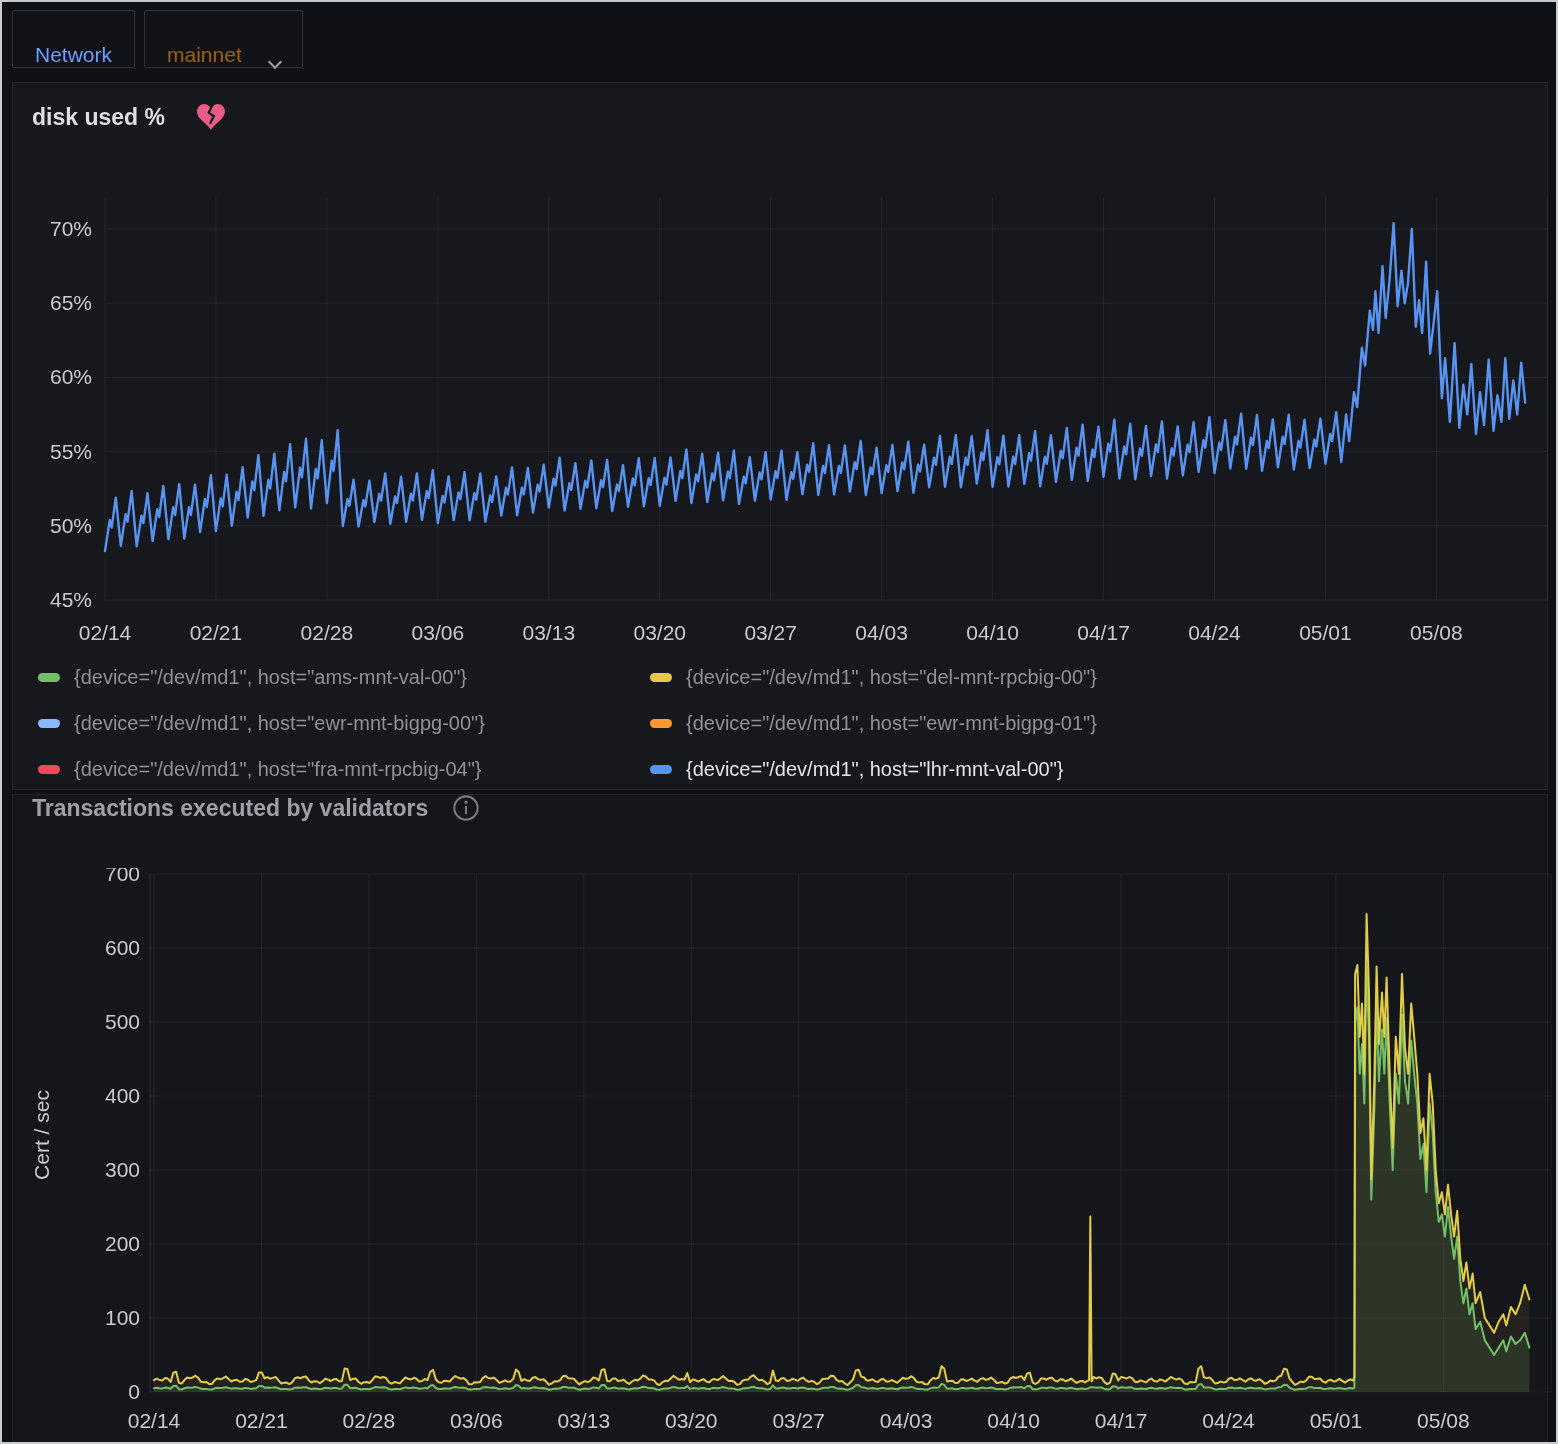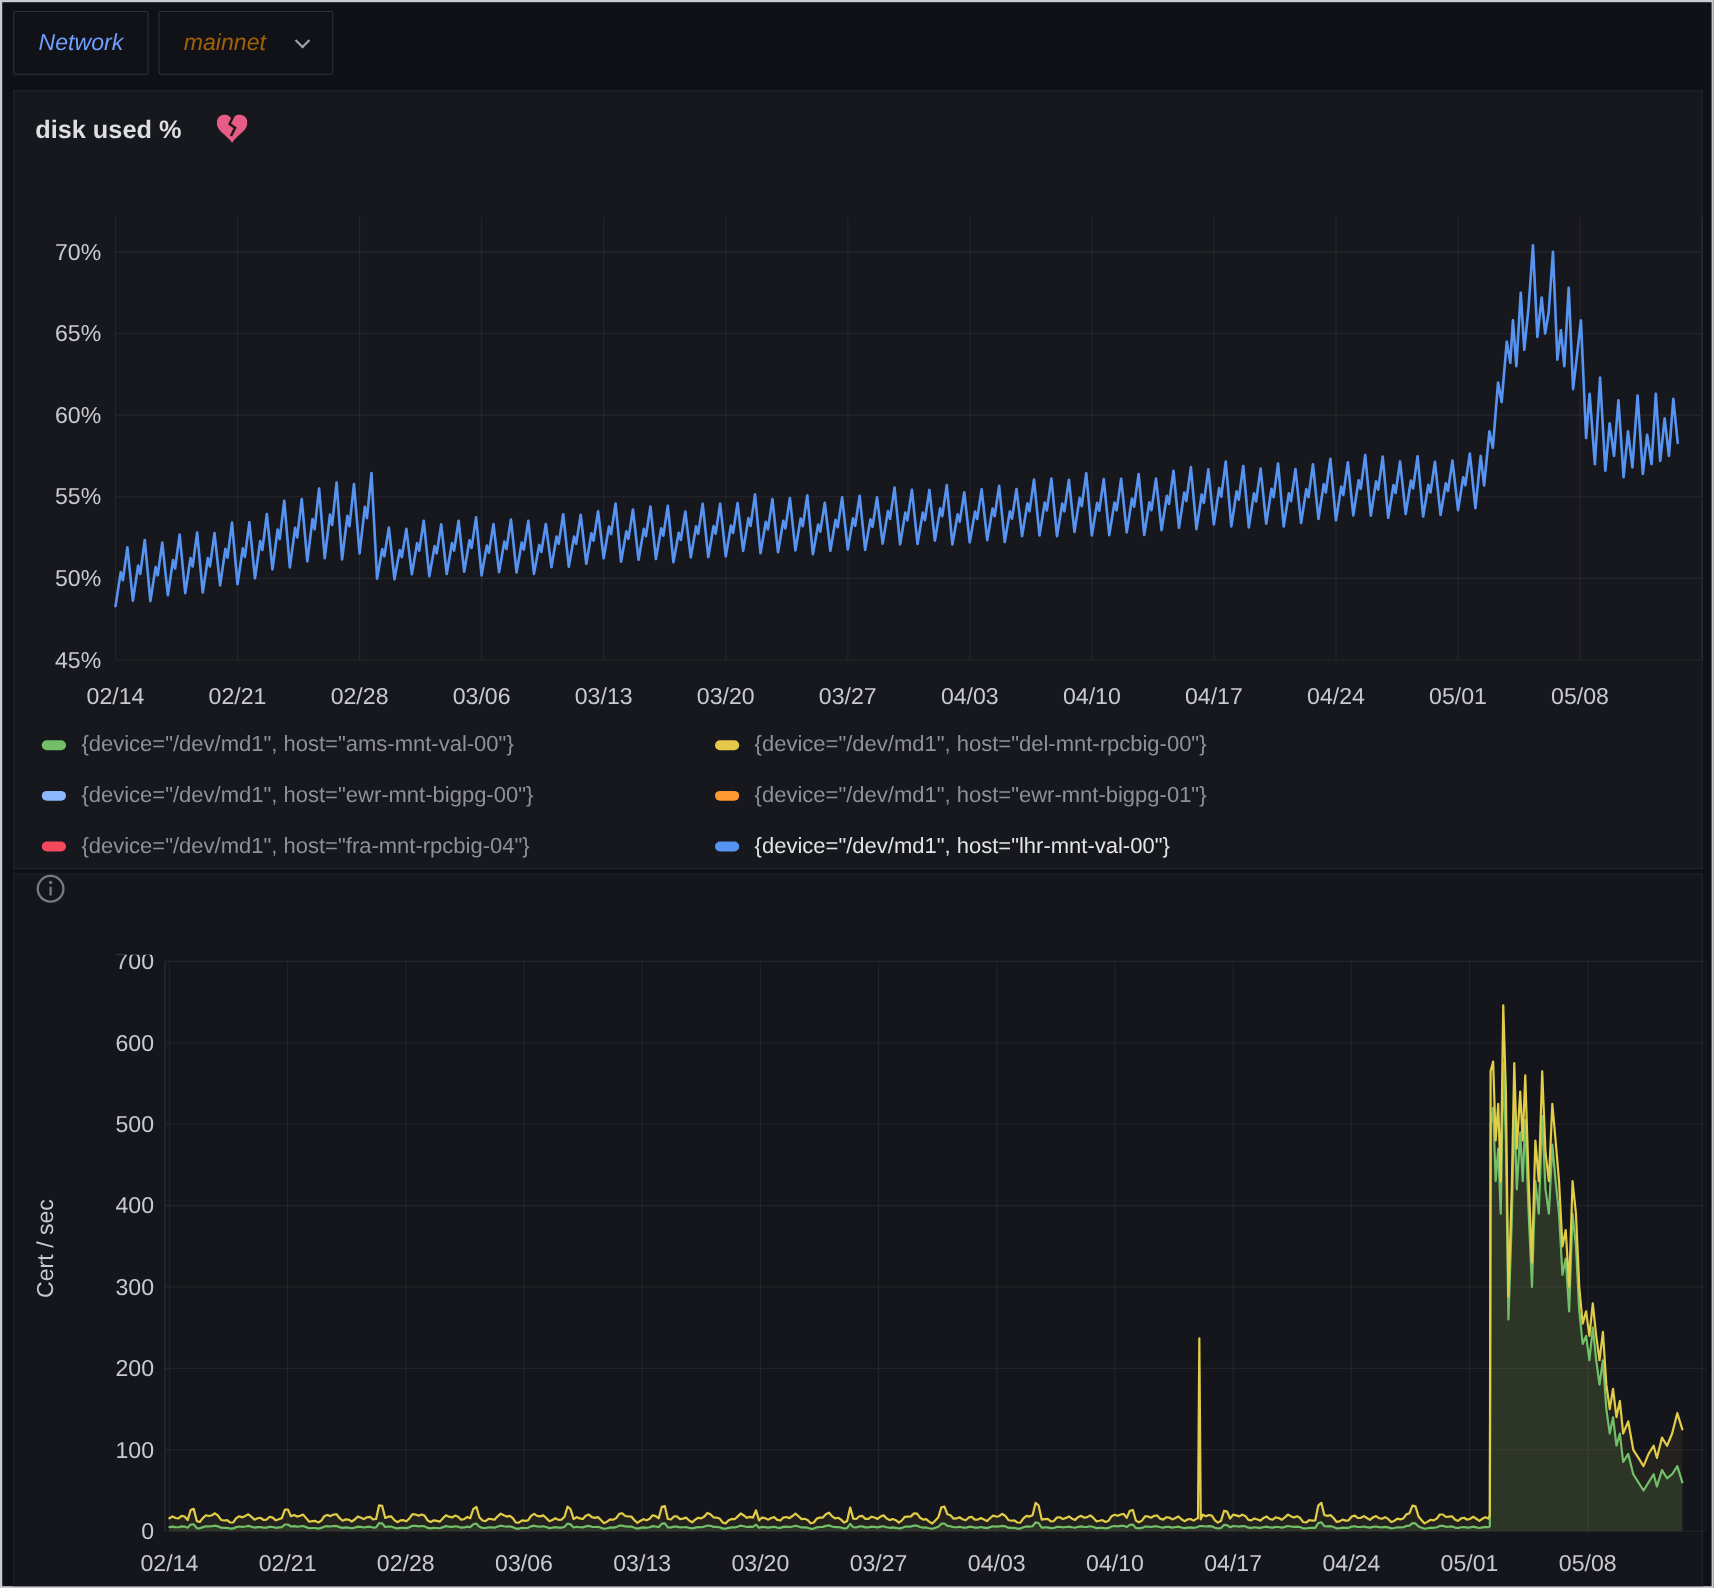--- a/index.html
+++ b/index.html
@@ -7,23 +7,23 @@
   body {
     position:relative;
     background:#101116;
     border:2px solid #C8CBD1;
     font-family:"Liberation Sans", sans-serif;
     overflow:hidden;
   }
   
   #header { position:absolute; top:8px; left:10px; display:flex; gap:9px; }
   .hdr-box {
-    height:58px; display:flex; align-items:center;
+    height:58px; display:flex; align-items:flex-end;
     background:#111217; border:1px solid #2E3138; border-radius:2px;
-    padding:0 22px; font-size:21px;font-style:italic;
+    padding:0 22px; font-size:21px;
   }
   #network-label { color:#6E9FFF; font-weight:500; }
   #network-value { color:#a16207; font-weight:500; gap:14px; cursor:pointer; }
   .chev {
     width:10px; height:10px; margin-left:14px; margin-top:-5px;
     border-right:2px solid #9FA1A8; border-bottom:2px solid #9FA1A8;
     transform:rotate(45deg);
   }
   
   .panel { position:absolute; left:10px; width:1536px; }
@@ -153,20 +153,21 @@
   </div>
   <div class="legend-item highlight">
     <span class="legend-chip" style="background: rgb(87, 148, 242);"></span>
     <span class="legend-label">{device="/dev/md1", host="lhr-mnt-val-00"}</span>
   </div>
 </div>
 
 <div class="panel" id="panel-tx"></div>
 
 <div class="panel-title-row" id="tx-title-row">
+  <span id="tx-title">Transactions executed by validators</span>
   <span class="icon">
     <svg width="28" height="28" viewBox="0 0 24 24">
       <circle cx="12" cy="12" r="10" stroke="#787A81" stroke-width="1.8" fill="none"></circle>
       <rect x="11.1" y="10.3" width="1.8" height="7.2" rx="0.9" fill="#787A81"></rect>
       <circle cx="12" cy="7" r="1.35" fill="#787A81"></circle>
     </svg>
   </span>
 </div>
 
 <div id="tx-ylabel">Cert / sec</div>

